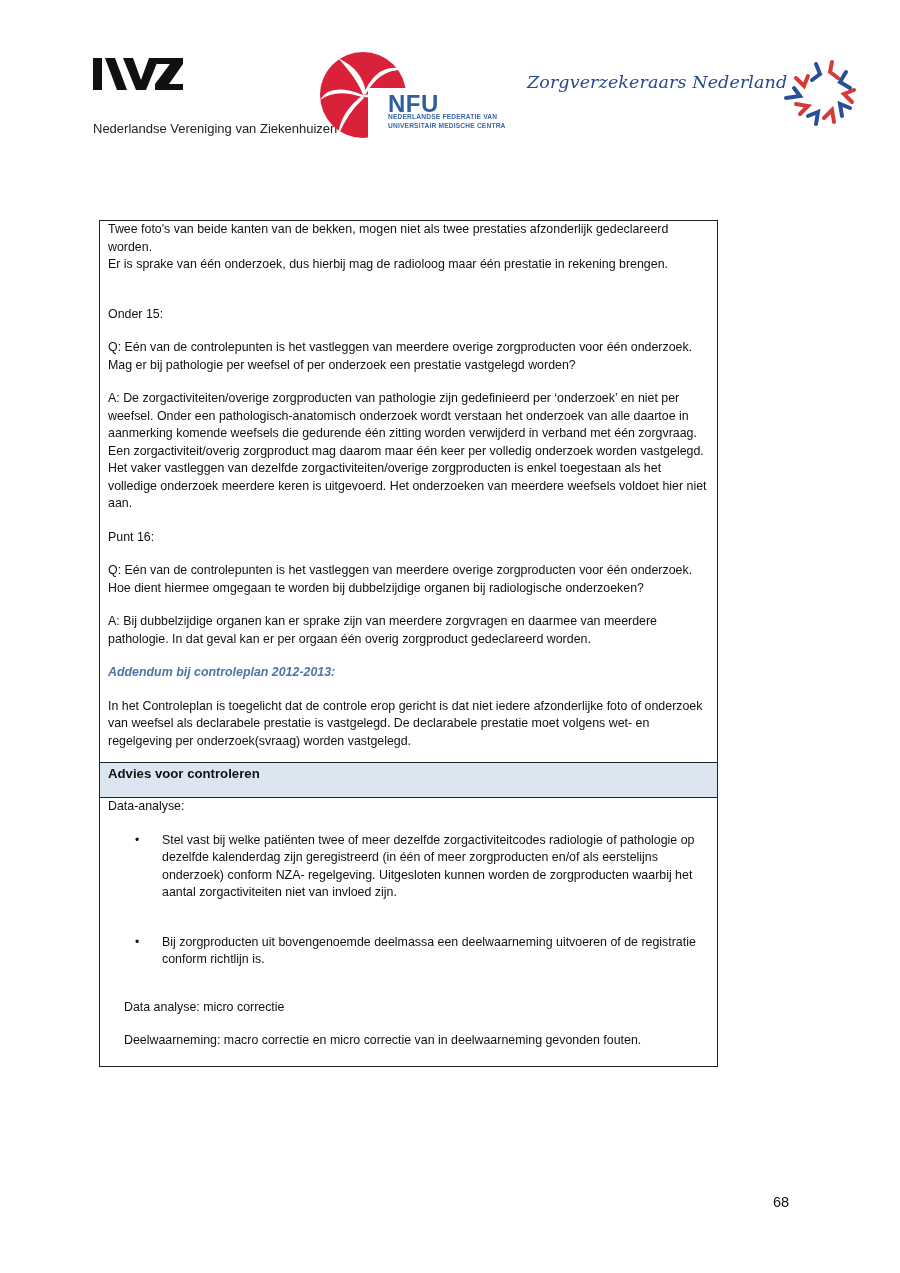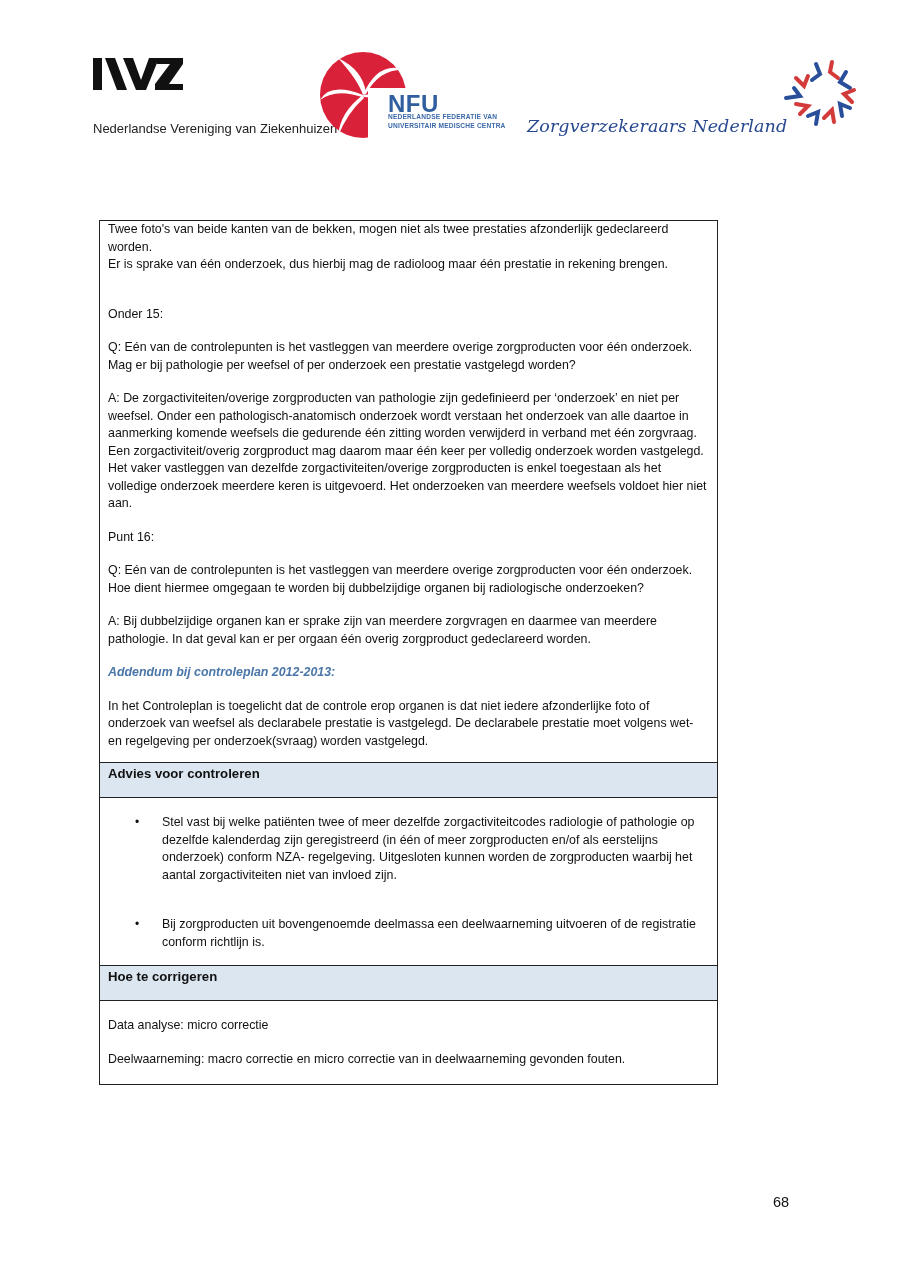--- a/index.html
+++ b/index.html
@@ -16,40 +16,40 @@
     .logo-nfu svg { position: absolute; left: 0; top: 0; }
     .logo-nfu .nfu-text { position: absolute; left: 70px; top: 40px; font-size: 24px;
         font-weight: bold; color: #2f5f9e; letter-spacing: 0.5px; }
     .logo-nfu .nfu-line { position: absolute; left: 70px; font-size: 6.6px; font-weight: bold;
         color: #3a68a8; letter-spacing: 0.2px; white-space: nowrap; }
     .logo-nfu .l1 { top: 63px; }
     .logo-nfu .l2 { top: 72px; }
 
     .logo-zn { position: absolute; left: 527px; top: 58px; }
     .logo-zn .zn-text { position: absolute; left: 0; top: 14px; font-family: "DejaVu Serif", serif;
-        font-style: italic; font-size: 17.5px; color: #27478f; white-space: nowrap; letter-spacing: 0.1px; margin-top: 44px; }
+        font-style: italic; font-size: 17.5px; color: #27478f; white-space: nowrap; letter-spacing: 0.1px; }
     .logo-zn svg { position: absolute; left: 255px; top: 0; }
 
     
     .doc-table { position: absolute; left: 99px; top: 220px; width: 619px;
         border: 1.3px solid #222; box-sizing: border-box; }
     .cell { padding: 0 8px 0 8px; font-size: 12.4px; line-height: 17.5px; }
     .cell p { margin: 0; }
     .cell .gap { height: 16px; }
     .cell-intro { padding-top: 0; padding-bottom: 12px; }
     .blue-head { color: #4a76a8; font-weight: bold; font-style: italic; }
 
     .section-head { background: #dce6f1; border-top: 1.3px solid #222; border-bottom: 1.3px solid #222;
         height: 36px; box-sizing: border-box; padding: 2px 8px 5px 8px;
         font-weight: bold; font-size: 13.2px; line-height: 17px; }
 
     .cell-advies { padding-top: 0; padding-bottom: 14px; }
     .bullet-item { position: relative; padding-left: 54px; }
     .bullet-item .dot { position: absolute; left: 27px; top: 0; font-size: 12px; }
-    .cell-corr { padding-top: 16px; padding-bottom: 16px; }
+    .cell-corr { padding-top: 16px; padding-bottom: 16px; margin-left: 16px; }
 
     .page-number { position: absolute; left: 773px; top: 1194px; font-size: 14.5px; color: #111; }
   </style>
 </head>
 <body>
 
 <div class="logo-nvz">
   <svg width="92" height="32" viewBox="0 0 92 32">
     <polygon points="0,0 9,0 9,32 0,32" fill="#111"></polygon>
     <polygon points="12,0 22,0 34,32 24,32" fill="#111"></polygon>
@@ -107,40 +107,40 @@
     <p>A: De zorgactiviteiten/overige zorgproducten van pathologie zijn gedefinieerd per ‘onderzoek’ en niet per weefsel. Onder een pathologisch-anatomisch onderzoek wordt verstaan het onderzoek van alle daartoe in aanmerking komende weefsels die gedurende één zitting worden verwijderd in verband met één zorgvraag. Een zorgactiviteit/overig zorgproduct mag daarom maar één keer per volledig onderzoek worden vastgelegd. Het vaker vastleggen van dezelfde zorgactiviteiten/overige zorgproducten is enkel toegestaan als het volledige onderzoek meerdere keren is uitgevoerd. Het onderzoeken van meerdere weefsels voldoet hier niet aan.</p>
     <div class="gap"></div>
     <p>Punt 16:</p>
     <div class="gap"></div>
     <p>Q: Eén van de controlepunten is het vastleggen van meerdere overige zorgproducten voor één onderzoek. Hoe dient hiermee omgegaan te worden bij dubbelzijdige organen bij radiologische onderzoeken?</p>
     <div class="gap"></div>
     <p>A: Bij dubbelzijdige organen kan er sprake zijn van meerdere zorgvragen en daarmee van meerdere pathologie. In dat geval kan er per orgaan één overig zorgproduct gedeclareerd worden.</p>
     <div class="gap"></div>
     <p class="blue-head">Addendum bij controleplan 2012-2013:</p>
     <div class="gap"></div>
-    <p>In het Controleplan is toegelicht dat de controle erop organen is dat niet iedere afzonderlijke foto of onderzoek van weefsel als declarabele prestatie is vastgelegd. De declarabele prestatie moet volgens wet- en regelgeving per onderzoek(svraag) worden vastgelegd.</p>
+    <p>In het Controleplan is toegelicht dat de controle erop gericht is dat niet iedere afzonderlijke foto of onderzoek van weefsel als declarabele prestatie is vastgelegd. De declarabele prestatie moet volgens wet- en regelgeving per onderzoek(svraag) worden vastgelegd.</p>
   </div>
 
   <div class="section-head">Advies voor controleren</div>
 
   <div class="cell cell-advies">
+    <p>Data-analyse:</p>
     <div class="gap"></div>
     <div class="bullet-item">
       <span class="dot">•</span>
       <p>Stel vast bij welke patiënten twee of meer dezelfde zorgactiviteitcodes radiologie of pathologie op dezelfde kalenderdag zijn geregistreerd (in één of meer zorgproducten en/of als eerstelijns onderzoek) conform NZA- regelgeving. Uitgesloten kunnen worden de zorgproducten waarbij het aantal zorgactiviteiten niet van invloed zijn.</p>
     </div>
     <div class="gap"></div>
     <div class="gap"></div>
     <div class="bullet-item">
       <span class="dot">•</span>
       <p>Bij zorgproducten uit bovengenoemde deelmassa  een deelwaarneming uitvoeren of de registratie conform richtlijn is.</p>
     </div>
   </div>
 
-  <div class="section-head">Hoe te corrigeren</div>
 
   <div class="cell cell-corr">
     <p>Data analyse: micro correctie</p>
     <div class="gap"></div>
     <p>Deelwaarneming: macro correctie en micro correctie van in deelwaarneming gevonden fouten.</p>
   </div>
 </div>
 
 <div class="page-number">68</div>
 

